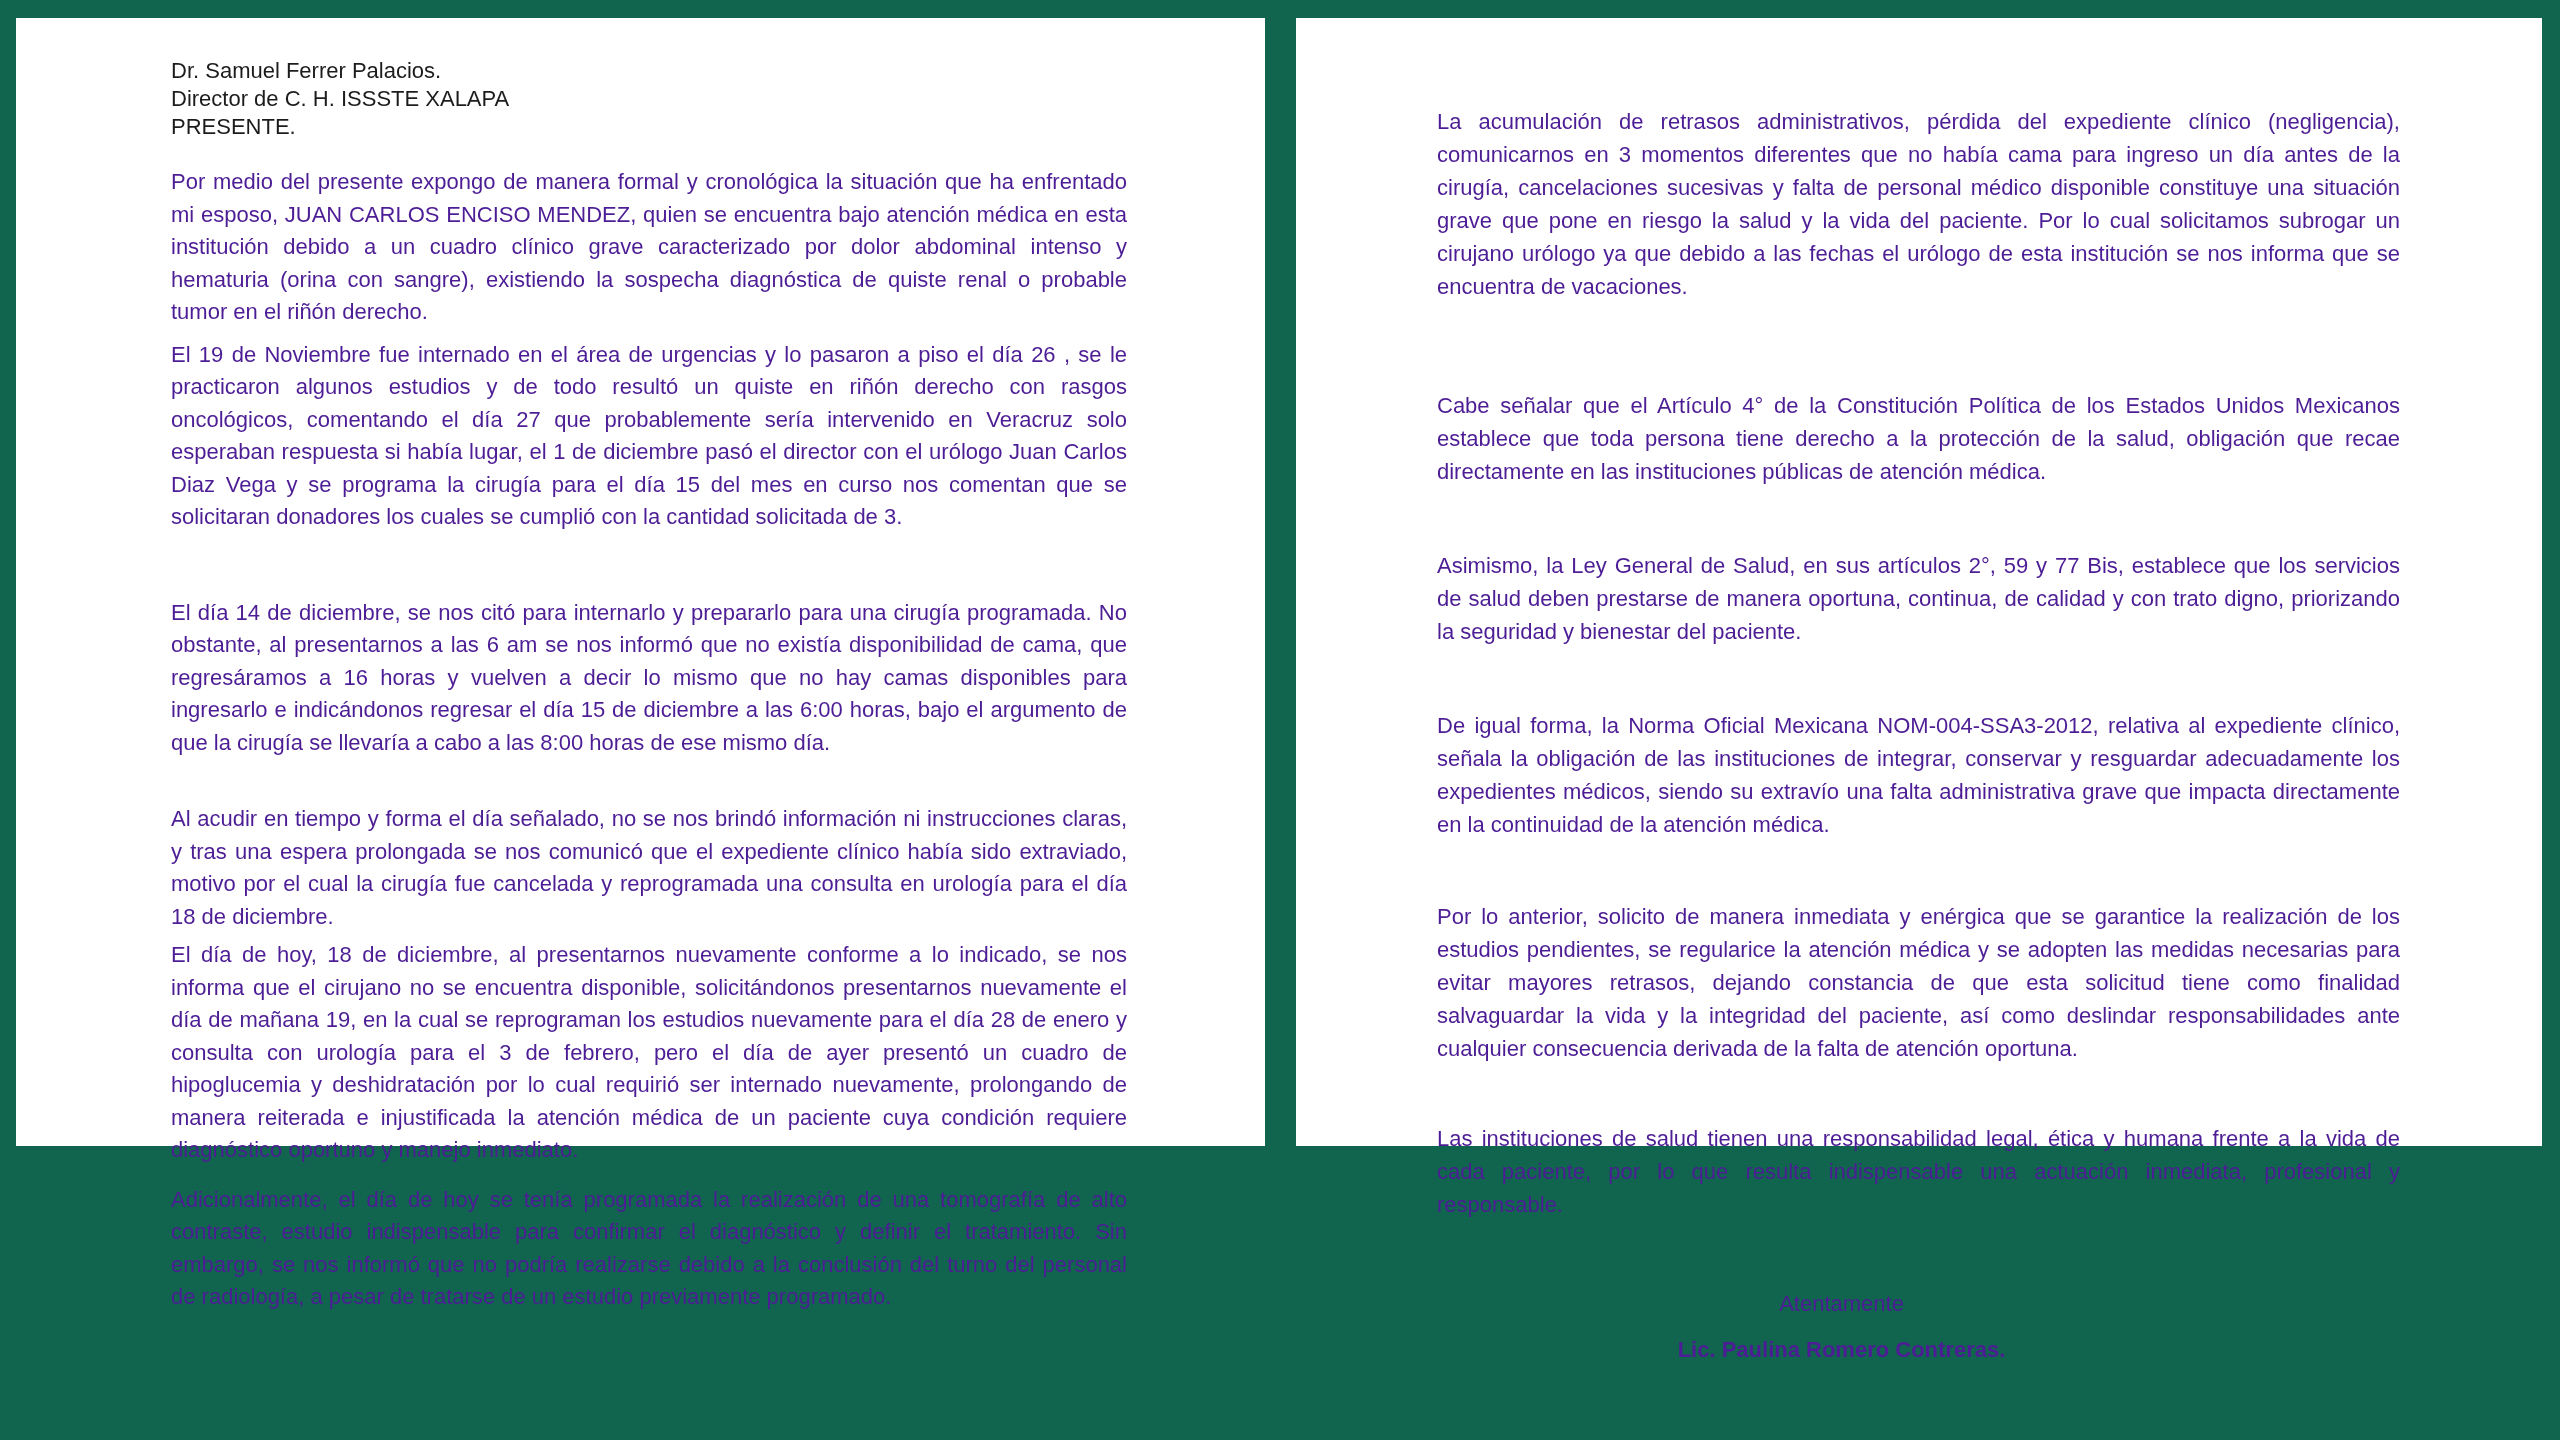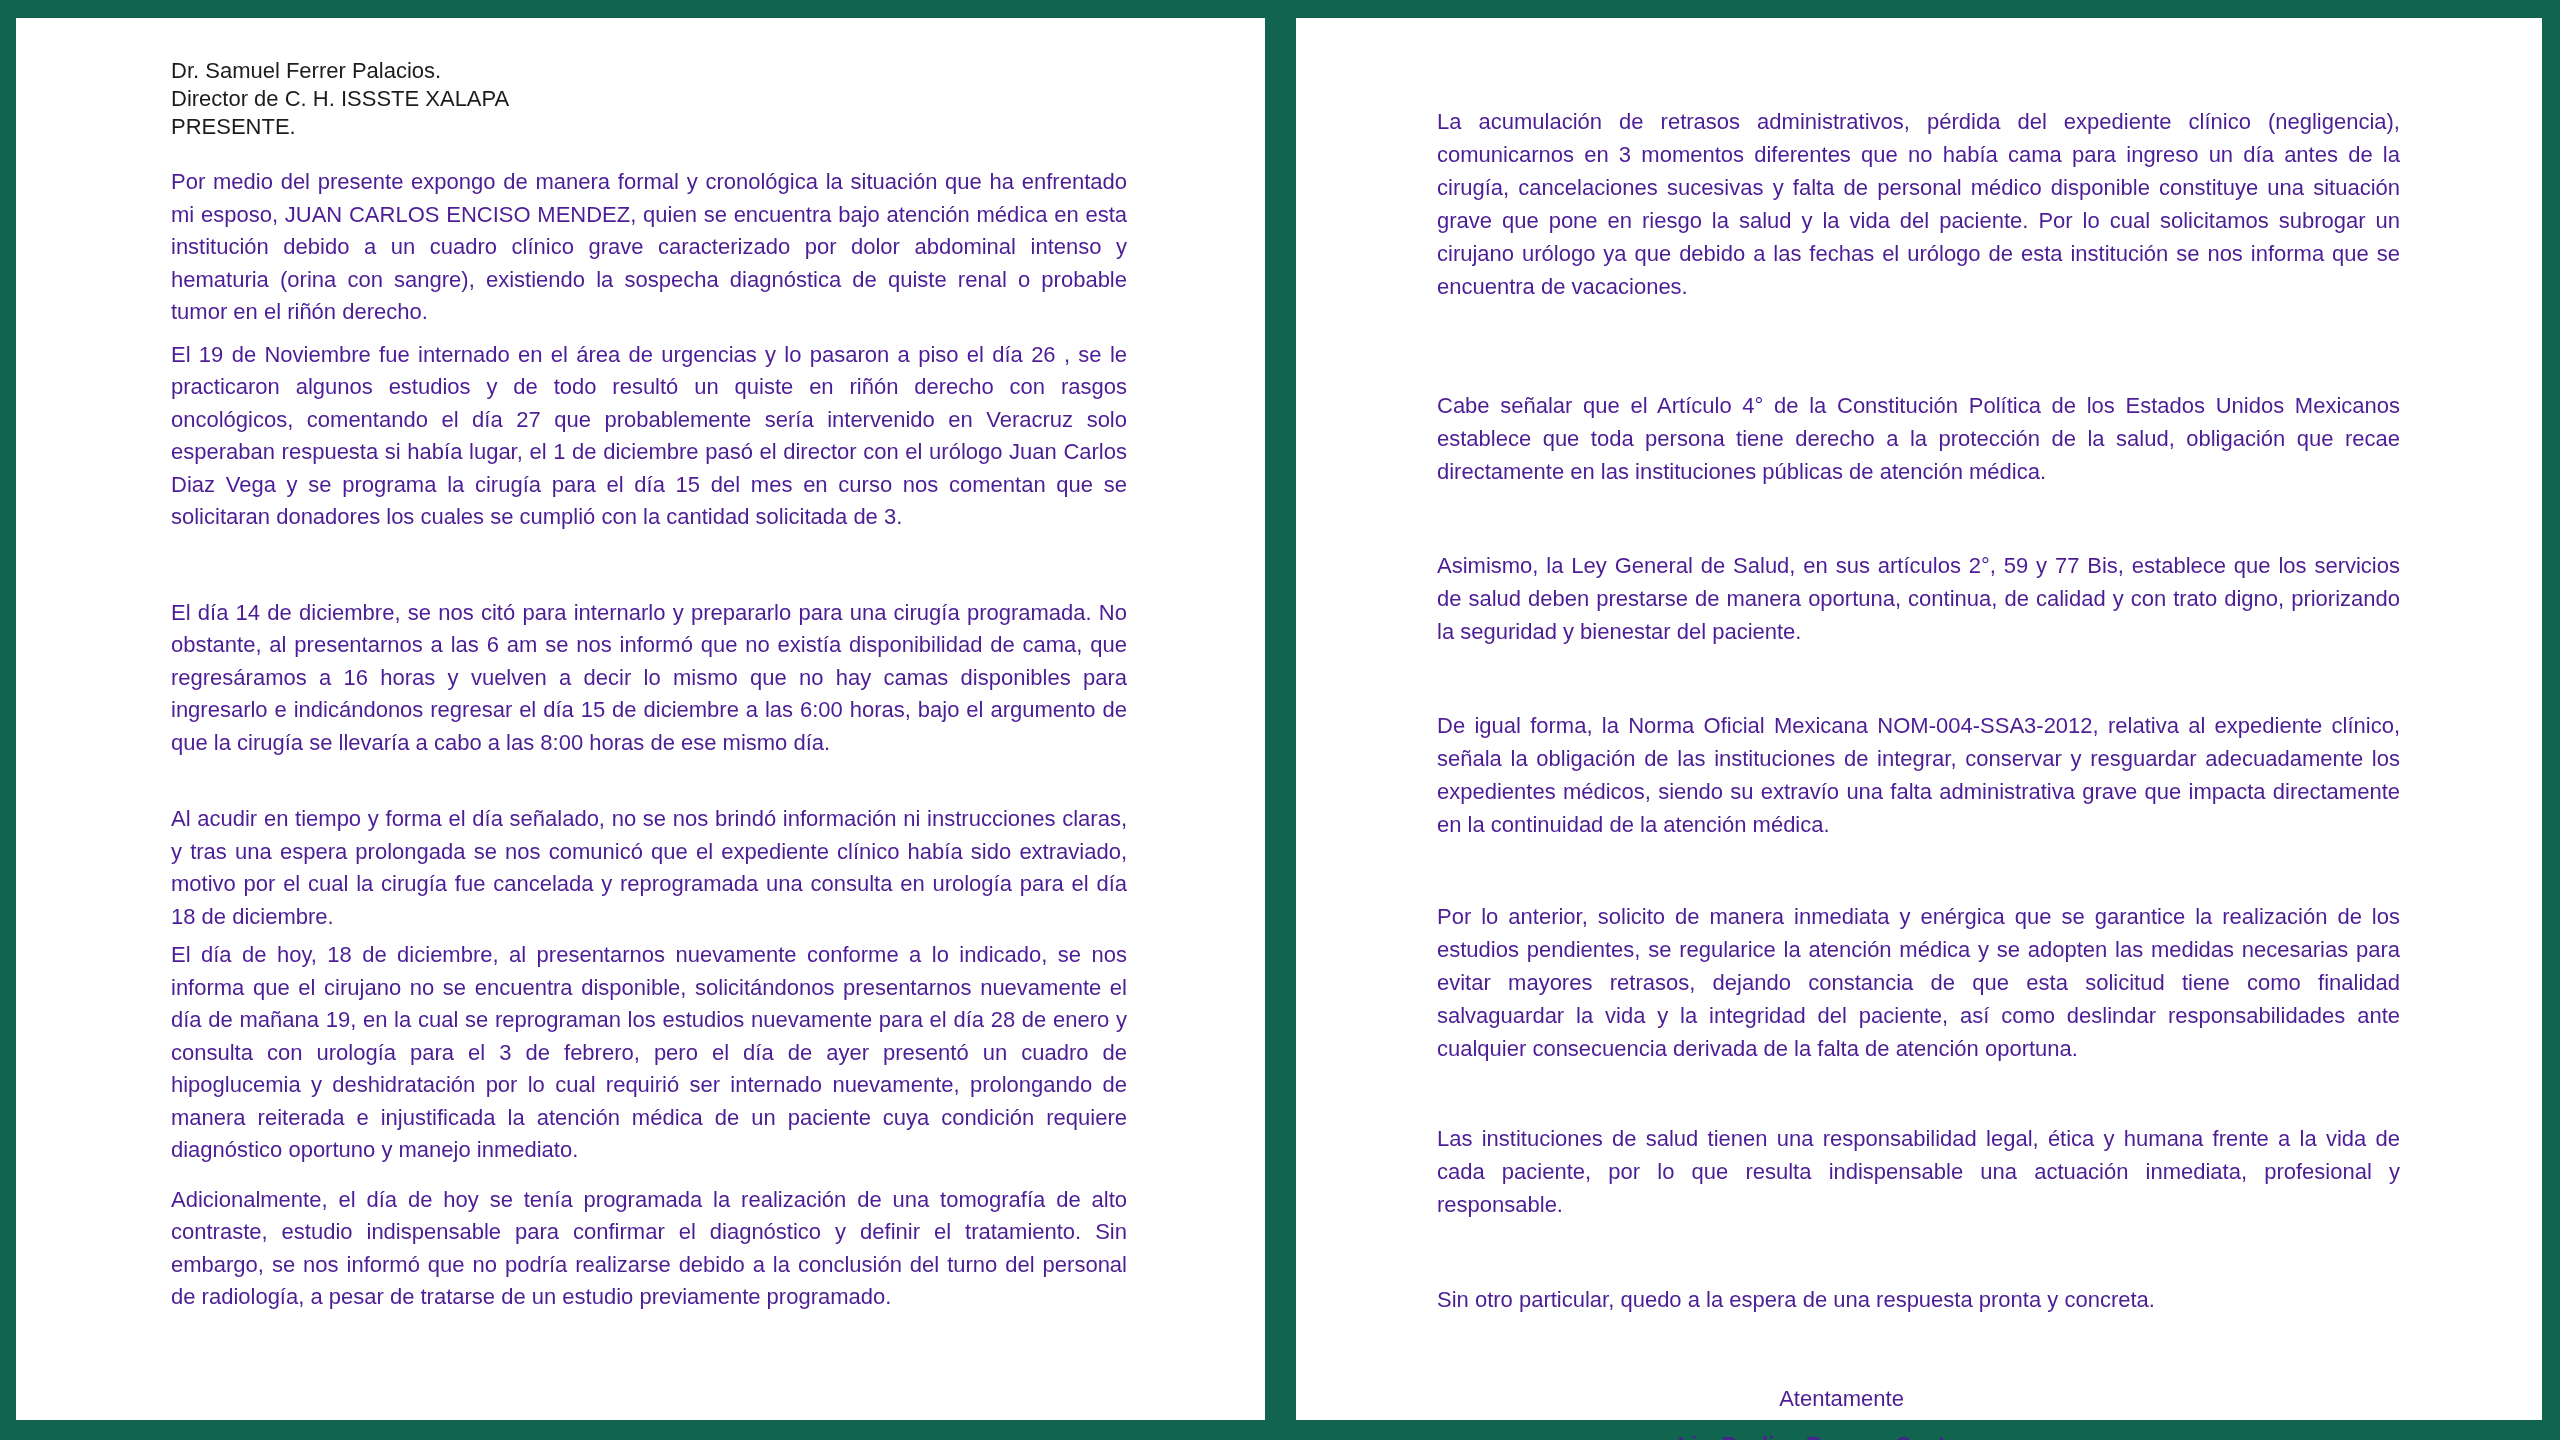--- a/index.html
+++ b/index.html
@@ -14,21 +14,21 @@
     font-family: "Liberation Sans", "DejaVu Sans", sans-serif;
     overflow: hidden;
   }
   .canvas {
     position: absolute;
     inset: 0;
   }
   .page {
     position: absolute;
     top: 18px;
-    height: 1402px;
+    height: 1128px;
     background: #ffffff;
     box-sizing: border-box;
   }
   .page-left  { left: 16px;   width: 1249px; }
   .page-right { left: 1296px; width: 1246px; }
 
   .content {
     box-sizing: border-box;
     height: 100%;
   }
@@ -94,19 +94,18 @@
   </section>
 
   <section class="page page-right">
     <div class="content">
       <p class="para">La acumulación de retrasos administrativos, pérdida del expediente clínico (negligencia), comunicarnos en 3 momentos diferentes que no había cama para ingreso un día antes de la cirugía, cancelaciones sucesivas y falta de personal médico disponible constituye una situación grave que pone en riesgo la salud y la vida del paciente. Por lo cual solicitamos subrogar un cirujano urólogo ya que debido a las fechas el urólogo de esta institución se nos informa que se encuentra de vacaciones.</p>
       <p class="para mt-58">Cabe señalar que el Artículo 4° de la Constitución Política de los Estados Unidos Mexicanos establece que toda persona tiene derecho a la protección de la salud, obligación que recae directamente en las instituciones públicas de atención médica.</p>
       <p class="para mt-61">Asimismo, la Ley General de Salud, en sus artículos 2°, 59 y 77 Bis, establece que los servicios de salud deben prestarse de manera oportuna, continua, de calidad y con trato digno, priorizando la seguridad y bienestar del paciente.</p>
       <p class="para mt-61">De igual forma, la Norma Oficial Mexicana NOM-004-SSA3-2012, relativa al expediente clínico, señala la obligación de las instituciones de integrar, conservar y resguardar adecuadamente los expedientes médicos, siendo su extravío una falta administrativa grave que impacta directamente en la continuidad de la atención médica.</p>
       <p class="para mt-59">Por lo anterior, solicito de manera inmediata y enérgica que se garantice la realización de los estudios pendientes, se regularice la atención médica y se adopten las medidas necesarias para evitar mayores retrasos, dejando constancia de que esta solicitud tiene como finalidad salvaguardar la vida y la integridad del paciente, así como deslindar responsabilidades ante cualquier consecuencia derivada de la falta de atención oportuna.</p>
       <p class="para mt-57">Las instituciones de salud tienen una responsabilidad legal, ética y humana frente a la vida de cada paciente, por lo que resulta indispensable una actuación inmediata, profesional y responsable.</p>
-      <p class="para mt-62">Sin otro particular, quedo a la espera de una respuesta pronta y concreta.</p>
       <p class="para closing mt-66">Atentamente</p>
       <p class="para closing mt-13">Lic. Paulina Romero Contreras.</p>
     </div>
   </section>
 
 </div>
 
 </body></html>

